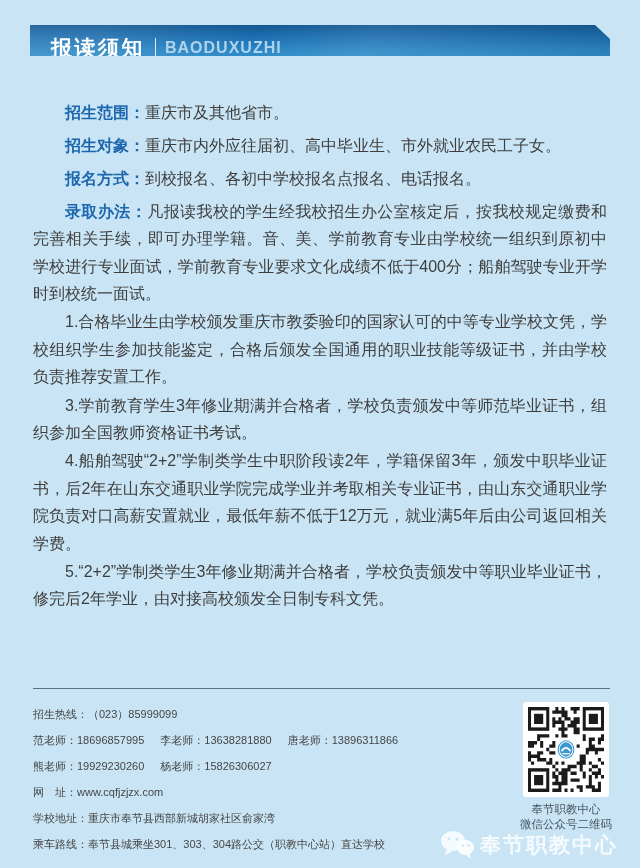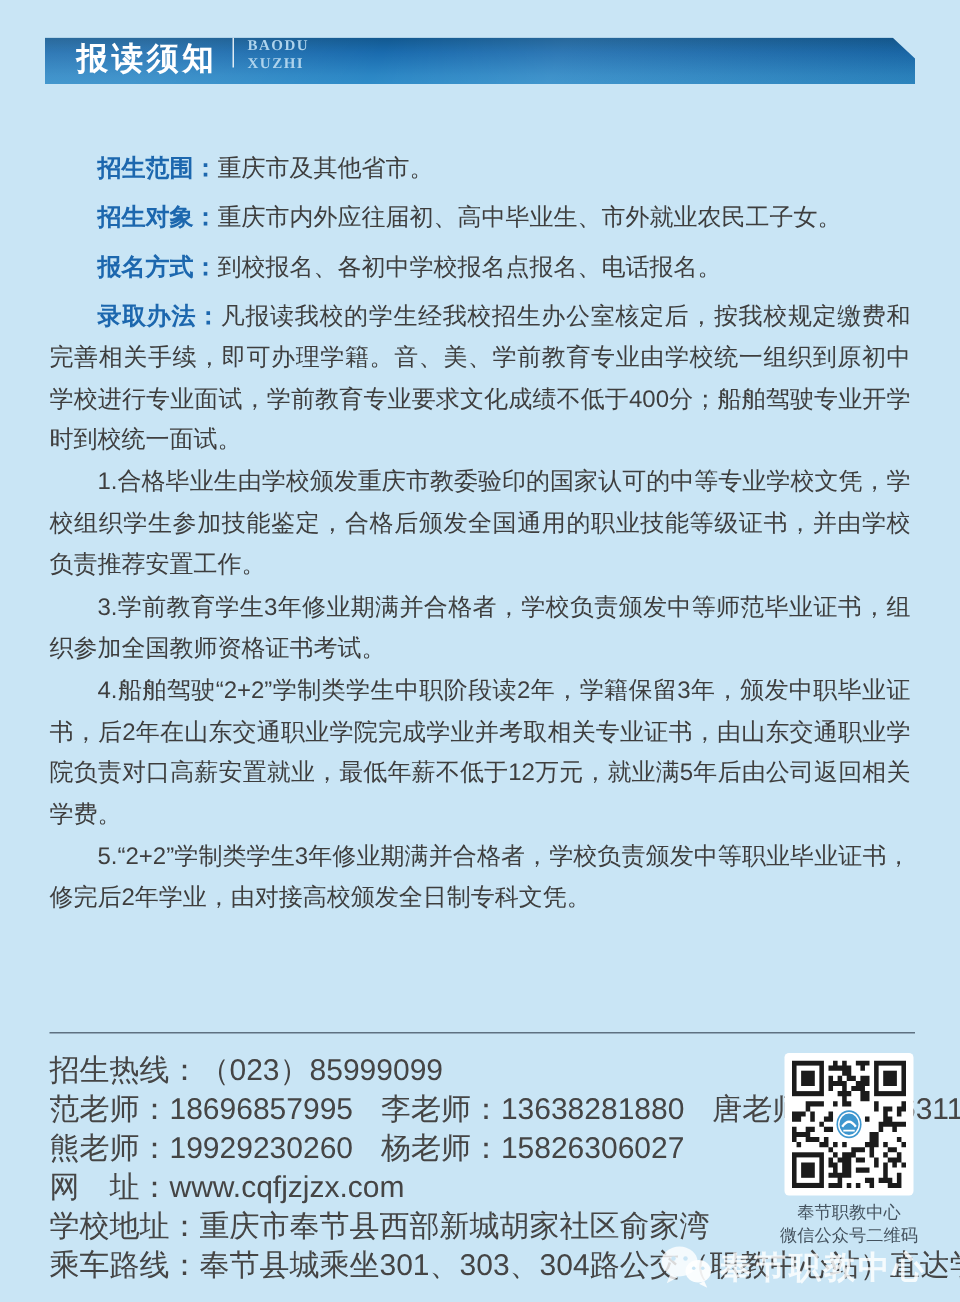--- a/index.html
+++ b/index.html
@@ -11,61 +11,61 @@
     position:relative;
     overflow:hidden;
   }
 
   
   .banner {
     position:absolute; left:30px; top:25px;
     width:580px; height:46px;
     background:linear-gradient(180deg,#12588f 0%, #1a6bae 22%, #2b86c4 55%, #3190cb 78%, #2a80bf 100%);
     clip-path:polygon(0 0, 565px 0, 580px 14px, 580px 31px, 0 31px);
-    display:flex; align-items:flex-start;
+    display:flex; align-items:center;
     padding-left:21px;
   }
   .banner::after {
     content:""; position:absolute; inset:0;
     background:linear-gradient(115deg, rgba(255,255,255,.10) 12%, rgba(255,255,255,0) 38%, rgba(255,255,255,.09) 58%, rgba(0,0,0,.06) 100%);
     pointer-events:none;
   }
   .banner-title {
     color:#ffffff; font-size:21px; font-weight:bold; letter-spacing:2.5px;
     position:relative; z-index:1;
   }
   .banner-divider {
     width:1px; height:20px; background:rgba(255,255,255,.85);
     margin:0 9px 0 10px; position:relative; z-index:1;
   }
   .banner-sub {
-    display:flex; flex-direction:column; justify-content:center;
-    color:#aed3ec; font-size:10px; line-height:11.5px;
+    display:flex; flex-direction:row; justify-content:center;
+    color:#aed3ec; font-size:16px; line-height:11.5px;
     font-weight:bold; letter-spacing:1px;
-    position:relative; z-index:1;font-family:Liberation Serif, serif;
+    position:relative; z-index:1;
   }
 
   
   .content {
     position:absolute; left:33px; top:99px; width:574px;
     color:#3e3e3e; font-size:16px; line-height:27.4px;
     text-align:justify;
   }
   .para { margin:0 0 1px 0; text-indent:2em; }
   .para.gap { margin-bottom:5.5px; }
   .label { color:#1c67ae; font-weight:bold; }
 
   
   .contact-divider {
     position:absolute; left:33px; top:688px; width:577px; height:1px;
     background:#5e7181;
   }
   .contact {
     position:absolute; left:33px; top:701px; width:486px;
-    color:#454545; font-size:20px; line-height:26px;
+    color:#454545; font-size:11px; line-height:26px;
     white-space:nowrap;
   }
   .pair { margin-right:13px; }
   .pair:last-child { margin-right:0; }
 
   
   .qr-block { position:absolute; left:523px; top:702px; width:86px; text-align:center; }
   .qr-box {
     width:86px; height:95px; background:#ffffff; border-radius:3px;
     position:relative; display:flex; align-items:center; justify-content:center;

